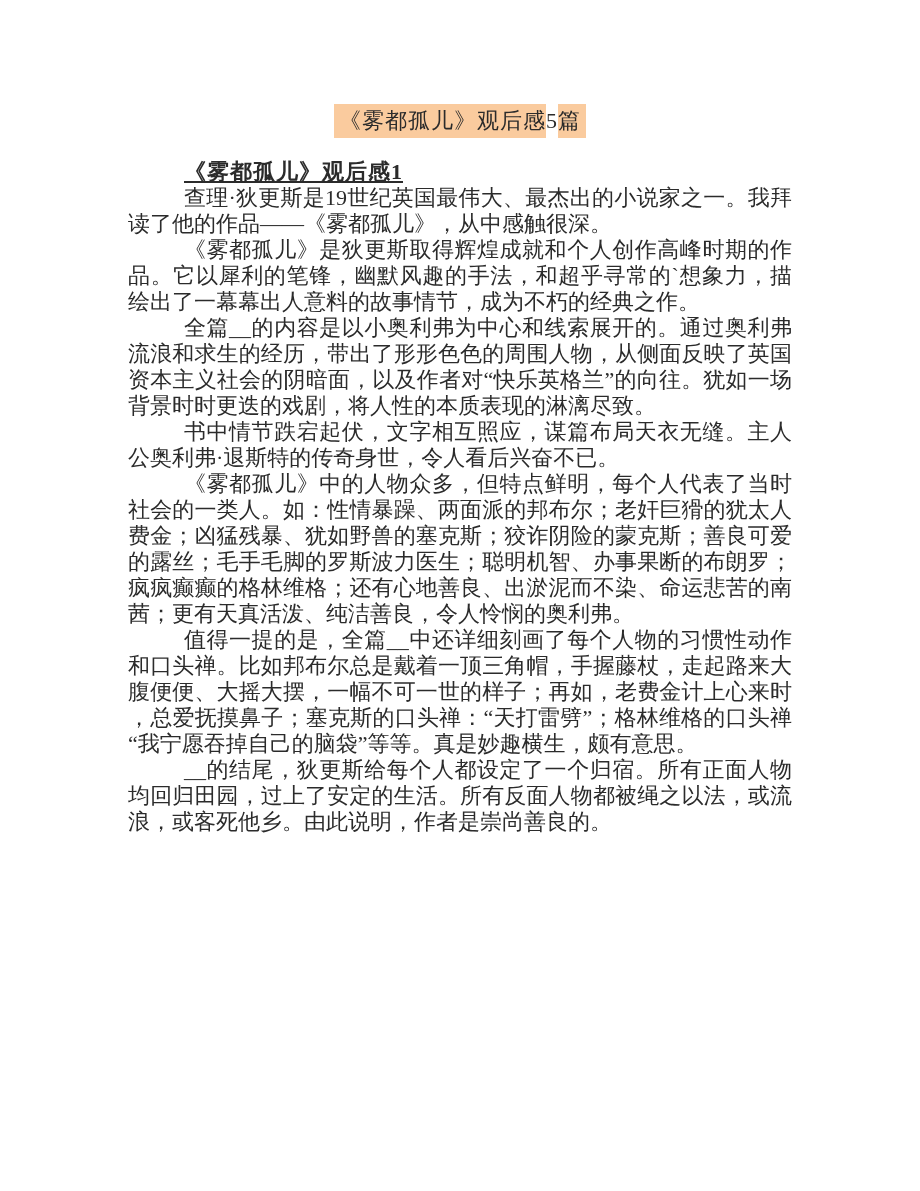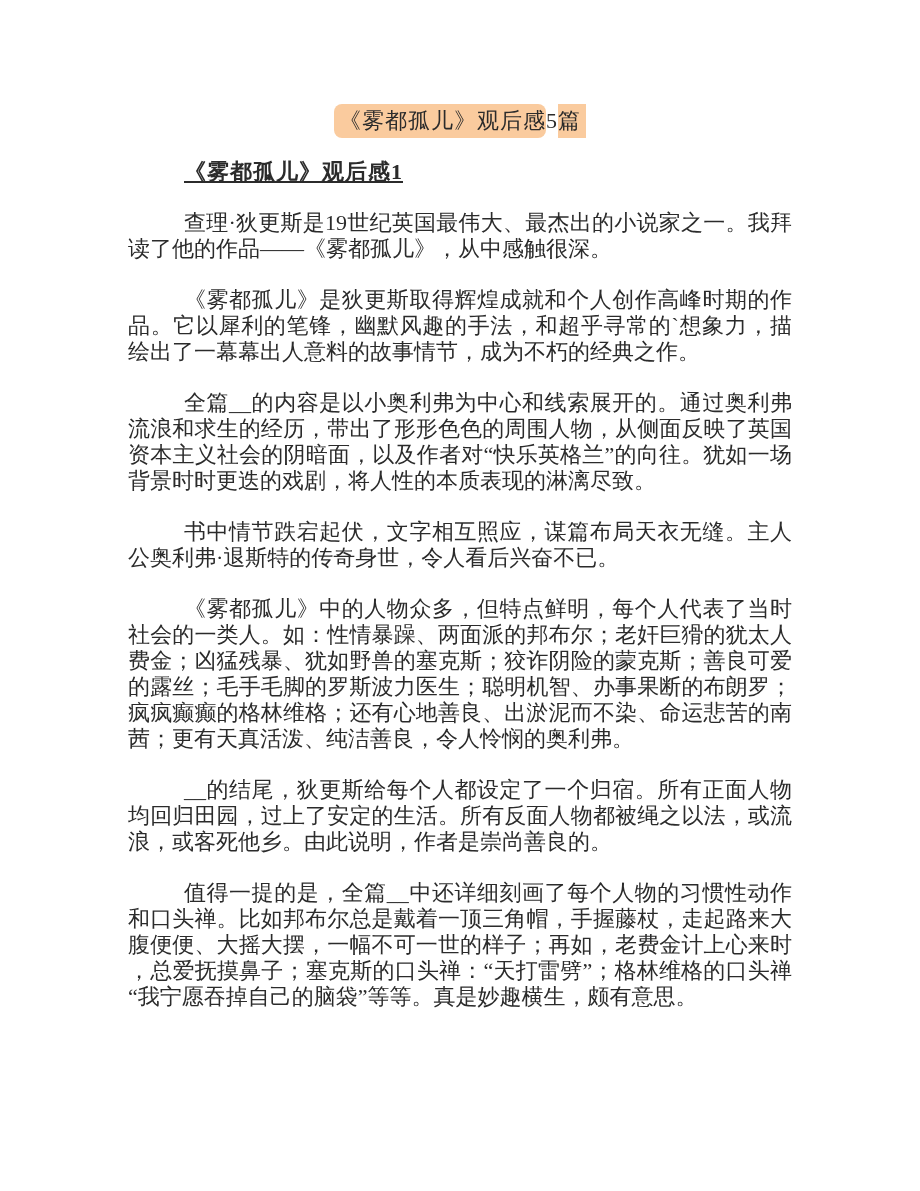--- a/index.html
+++ b/index.html
@@ -35,47 +35,46 @@
   .doc-title .cap-right { padding-right: 5px; }
   .section-heading {
     margin-top: 21px;
     padding-left: 56px;
     font-size: 22px;
     line-height: 26px;
     font-weight: bold;
     letter-spacing: 1px;
   }
   .body-text p {
-    margin-top: 25px;
     width: 664px;
     font-size: 22px;
     line-height: 26px;
     text-align: justify;
     text-justify: inter-character;
     text-indent: 56px;
     line-break: anywhere;
     word-break: break-all;
   }
 </style>
 </head>
 <body>
 
 <div class="page">
   <div class="doc">
 
     <div class="doc-title" style="color: rgb(43, 43, 43);">
-      <span class="hl cap-left" style="background-color: rgb(250, 203, 158); border-radius: 8px;">《雾都孤儿》观后感</span><span>5</span><span class="hl cap-right" style="background-color: rgb(250, 203, 158);">篇</span>
+      <span class="hl cap-left" style="background-color: rgb(250, 203, 158);">《雾都孤儿》观后感</span><span>5</span><span class="hl cap-right" style="background-color: rgb(250, 203, 158);">篇</span>
     </div>
 
     <div class="section-heading" style="color: rgb(43, 43, 43); text-decoration: underline;">《雾都孤儿》观后感1</div>
 
     <div class="body-text" style="color: rgb(43, 43, 43);">
       <p>查理·狄更斯是19世纪英国最伟大、最杰出的小说家之一。我拜读了他的作品——《雾都孤儿》，从中感触很深。</p>
       <p>《雾都孤儿》是狄更斯取得辉煌成就和个人创作高峰时期的作品。它以犀利的笔锋，幽默风趣的手法，和超乎寻常的`想象力，描绘出了一幕幕出人意料的故事情节，成为不朽的经典之作。</p>
       <p>全篇__的内容是以小奥利弗为中心和线索展开的。通过奥利弗流浪和求生的经历，带出了形形色色的周围人物，从侧面反映了英国资本主义社会的阴暗面，以及作者对“快乐英格兰”的向往。犹如一场背景时时更迭的戏剧，将人性的本质表现的淋漓尽致。</p>
       <p>书中情节跌宕起伏，文字相互照应，谋篇布局天衣无缝。主人公奥利弗·退斯特的传奇身世，令人看后兴奋不已。</p>
       <p>《雾都孤儿》中的人物众多，但特点鲜明，每个人代表了当时社会的一类人。如：性情暴躁、两面派的邦布尔；老奸巨猾的犹太人费金；凶猛残暴、犹如野兽的塞克斯；狡诈阴险的蒙克斯；善良可爱的露丝；毛手毛脚的罗斯波力医生；聪明机智、办事果断的布朗罗；疯疯癫癫的格林维格；还有心地善良、出淤泥而不染、命运悲苦的南茜；更有天真活泼、纯洁善良，令人怜悯的奥利弗。</p>
+      <p>值得一提的是，全篇__中还详细刻画了每个人物的习惯性动作和口头禅。比如邦布尔总是戴着一顶三角帽，手握藤杖，走起路来大腹便便、大摇大摆，一幅不可一世的样子；再如，老费金计上心来时，总爱抚摸鼻子；塞克斯的口头禅：“天打雷劈”；格林维格的口头禅“我宁愿吞掉自己的脑袋”等等。真是妙趣横生，颇有意思。</p>
       <p>__的结尾，狄更斯给每个人都设定了一个归宿。所有正面人物均回归田园，过上了安定的生活。所有反面人物都被绳之以法，或流浪，或客死他乡。由此说明，作者是崇尚善良的。</p>
-      <p>值得一提的是，全篇__中还详细刻画了每个人物的习惯性动作和口头禅。比如邦布尔总是戴着一顶三角帽，手握藤杖，走起路来大腹便便、大摇大摆，一幅不可一世的样子；再如，老费金计上心来时，总爱抚摸鼻子；塞克斯的口头禅：“天打雷劈”；格林维格的口头禅“我宁愿吞掉自己的脑袋”等等。真是妙趣横生，颇有意思。</p>
     </div>
 
   </div>
 </div>
 
 </body></html>

